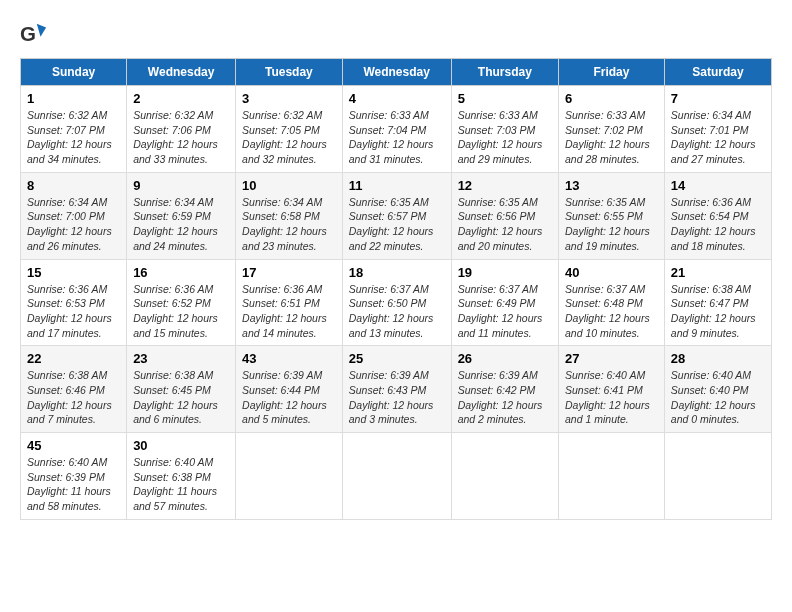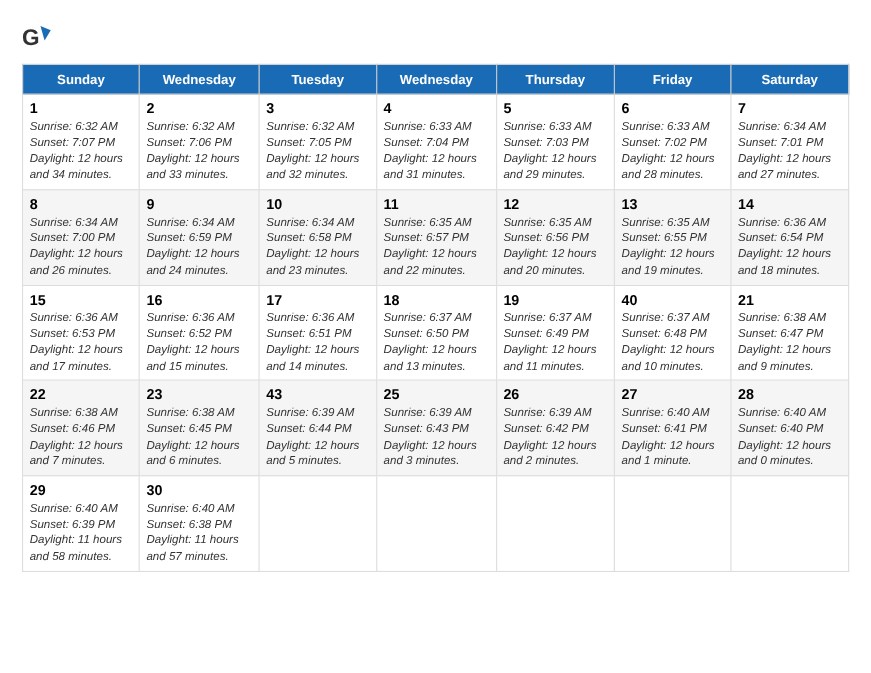--- a/index.html
+++ b/index.html
@@ -234,21 +234,21 @@
         <span class="day-num">27</span>
         <span class="day-detail">Sunrise: 6:40 AM<br>Sunset: 6:41 PM<br>Daylight: 12 hours and 1 minute.</span>
       </td>
         <td>
         <span class="day-num">28</span>
         <span class="day-detail">Sunrise: 6:40 AM<br>Sunset: 6:40 PM<br>Daylight: 12 hours and 0 minutes.</span>
       </td>
       </tr>
       <tr>
         <td>
-        <span class="day-num">29</span>
+        <span class="day-num">45</span>
         <span class="day-detail">Sunrise: 6:40 AM<br>Sunset: 6:39 PM<br>Daylight: 11 hours and 58 minutes.</span>
       </td>
         <td>
         <span class="day-num">30</span>
         <span class="day-detail">Sunrise: 6:40 AM<br>Sunset: 6:38 PM<br>Daylight: 11 hours and 57 minutes.</span>
       </td>
         <td class="empty"></td>
         <td class="empty"></td>
         <td class="empty"></td>
         <td class="empty"></td>

